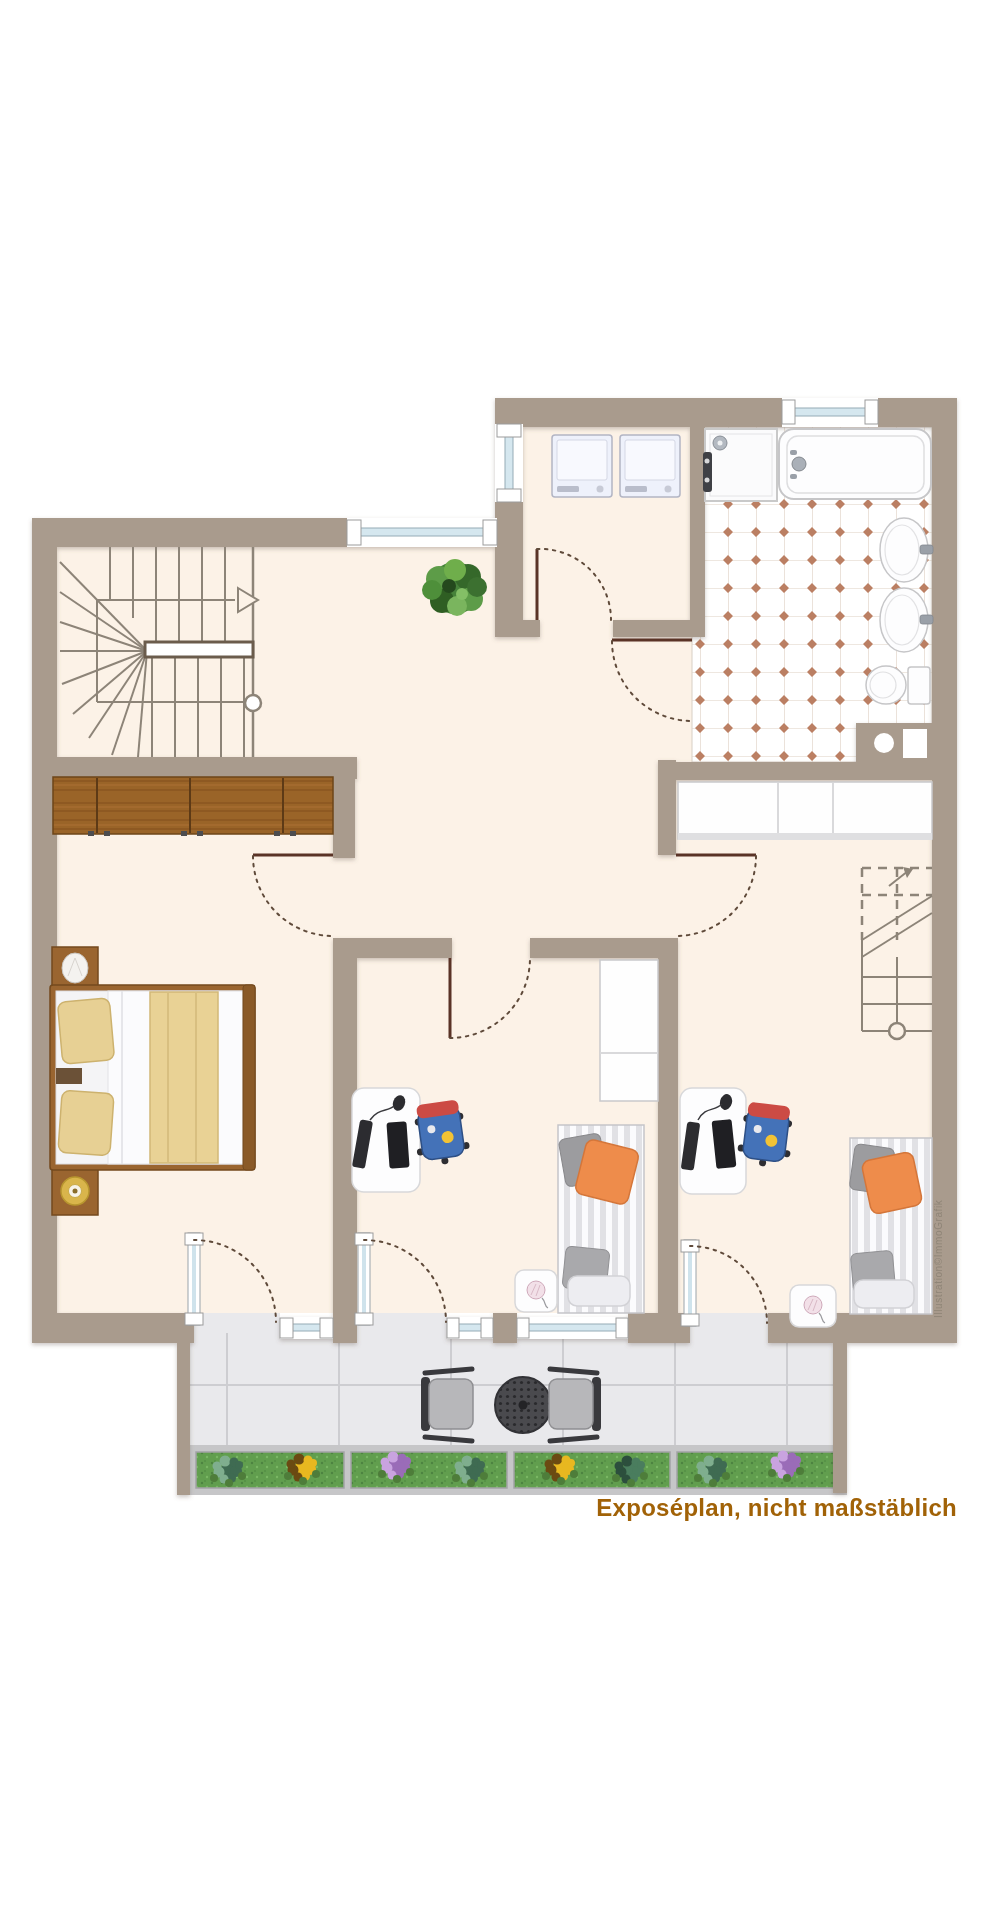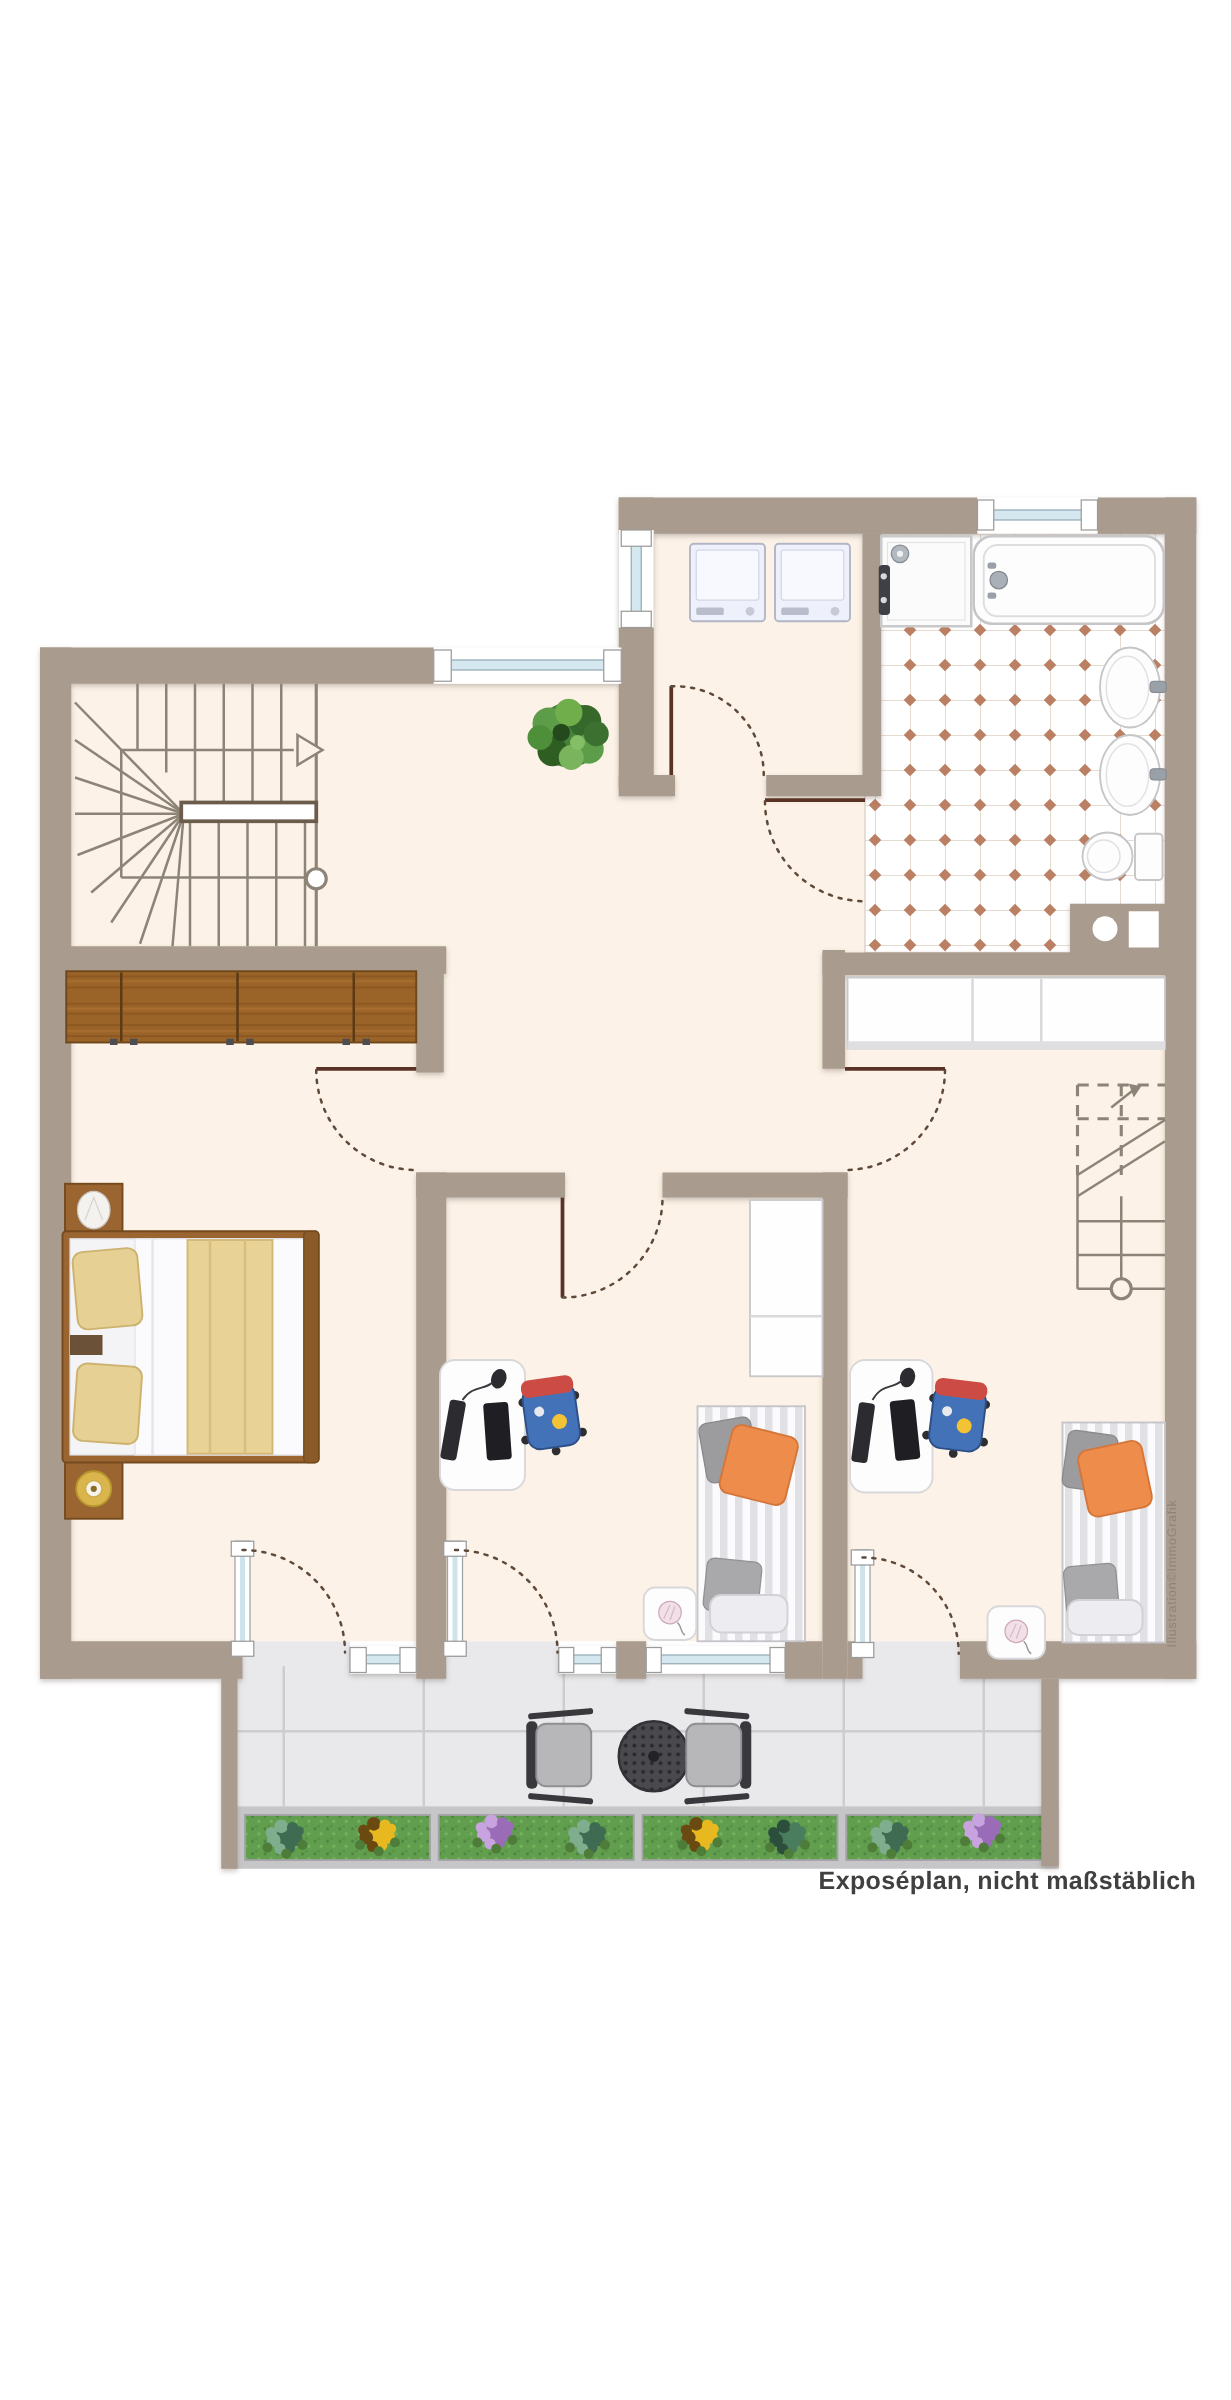--- a/index.html
+++ b/index.html
@@ -1,19 +1,19 @@
 <!DOCTYPE html>
 <html><head>
 <meta charset="utf-8">
 <style>
   html,body{margin:0;padding:0;background:#fff;}
   .canvas{position:relative;width:985px;height:1920px;background:#ffffff;overflow:hidden;
           font-family:"Liberation Sans",sans-serif;}
-  .caption{position:absolute;right:28px;top:1494px;font-size:20px;font-weight:700;
-           color:#404040;letter-spacing:.3px;}
+  .caption{position:absolute;right:28px;top:1494px;font-size:24px;font-weight:700;
+           color:#a16207;letter-spacing:.3px;}
   .credit{position:absolute;left:933px;top:1318px;transform:rotate(-90deg);
           transform-origin:top left;font-size:10px;color:#8f8577;letter-spacing:.6px;white-space:nowrap;}
   svg{position:absolute;left:0;top:0;}
 </style>
 </head>
 <body>
 
 <div class="canvas">
   <svg id="plan-svg" width="985" height="1920" viewBox="0 0 985 1920">
     <defs>

